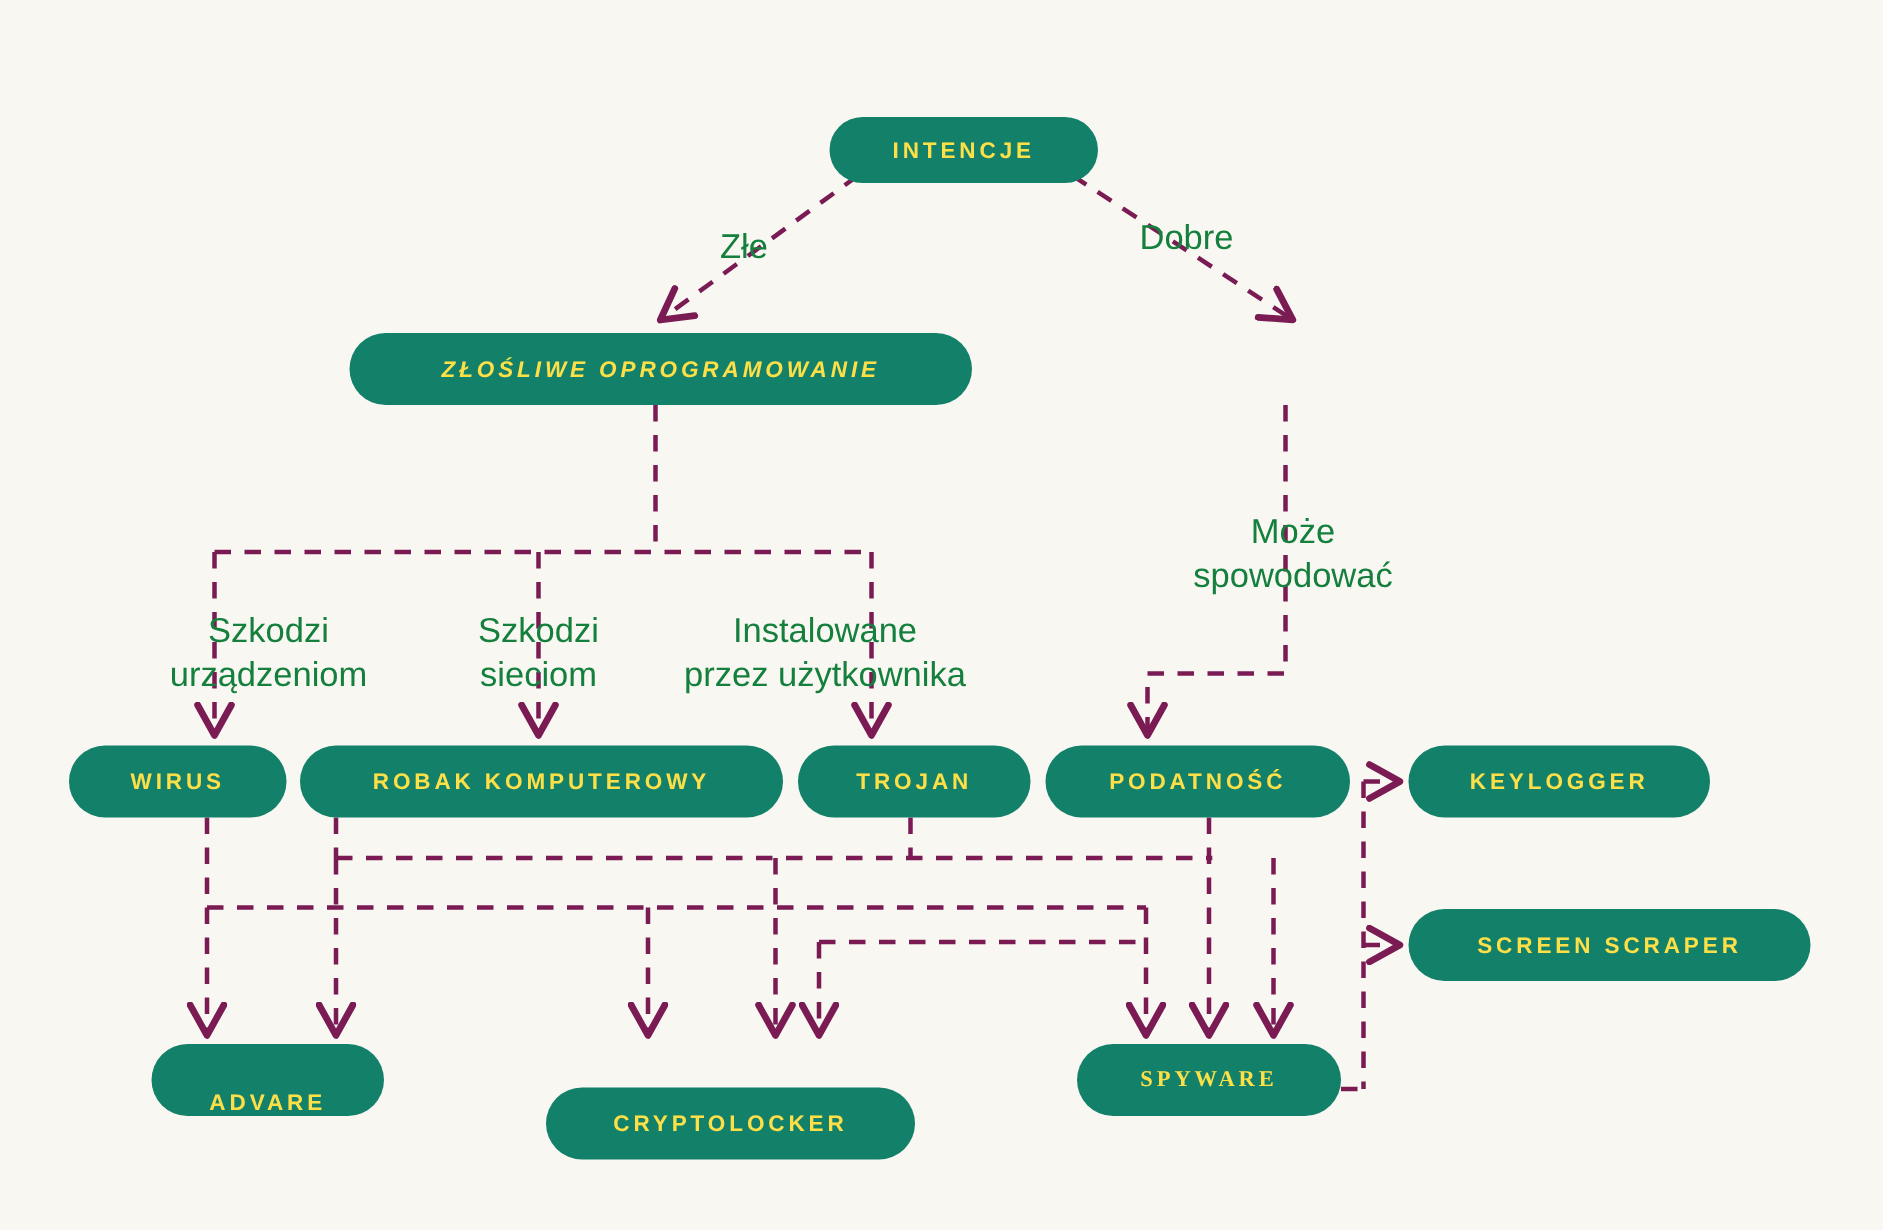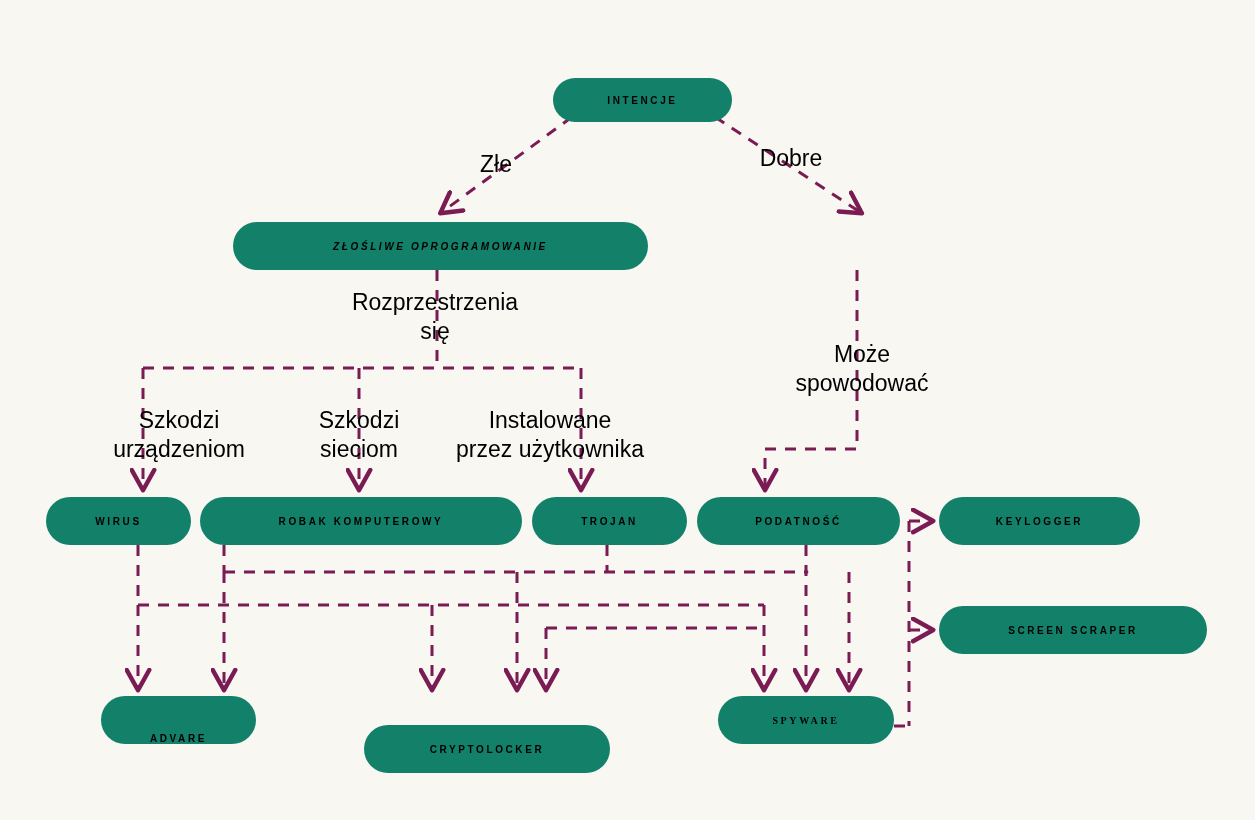--- a/index.html
+++ b/index.html
@@ -7,33 +7,33 @@
     width:1255px;height:820px;
     background:#f9f7f2;
     font-family:"Liberation Sans", sans-serif;
     overflow:hidden;
   }
   #stage{position:relative;width:1255px;height:820px;}
   svg.edges{position:absolute;left:0;top:0;width:1255px;height:820px;}
   .node{
     position:absolute;
     background:#13806a;
-    color:#000000;
+    color:#fde047;
     border-radius:999px;
     display:flex;align-items:center;justify-content:center;
     font-weight:bold;
     letter-spacing:2.6px;
-    font-size:10px;
+    font-size:15px;
     white-space:nowrap;
     box-sizing:border-box;
     z-index:3;
   }
   .elabel{
     position:absolute;
-    color:#000000;
+    color:#15803d;
     font-size:23px;
     line-height:29px;
     text-align:center;
     white-space:pre-line;
     z-index:2;
   }
 </style>
 </head>
 <body>
 
@@ -136,22 +136,20 @@
   </div>
 
   <div class="node" style="left:718px;top:696px;width:176px;height:48px;font-family:Liberation Serif, serif;">
     <span>SPYWARE</span>
   </div>
 
   <div class="elabel" style="left:440px;top:150px;width:112px;">Złe</div>
 
   <div class="elabel" style="left:735px;top:144px;width:112px;">Dobre</div>
 
-  <div class="elabel" style="left:315px;top:288px;width:240px;">Rozprzestrzenia
-się</div>
 
   <div class="elabel" style="left:78px;top:406px;width:202px;">Szkodzi
 urządzeniom</div>
 
   <div class="elabel" style="left:288px;top:406px;width:142px;">Szkodzi
 sieciom</div>
 
   <div class="elabel" style="left:430px;top:406px;width:240px;">Instalowane
 przez użytkownika</div>
 

